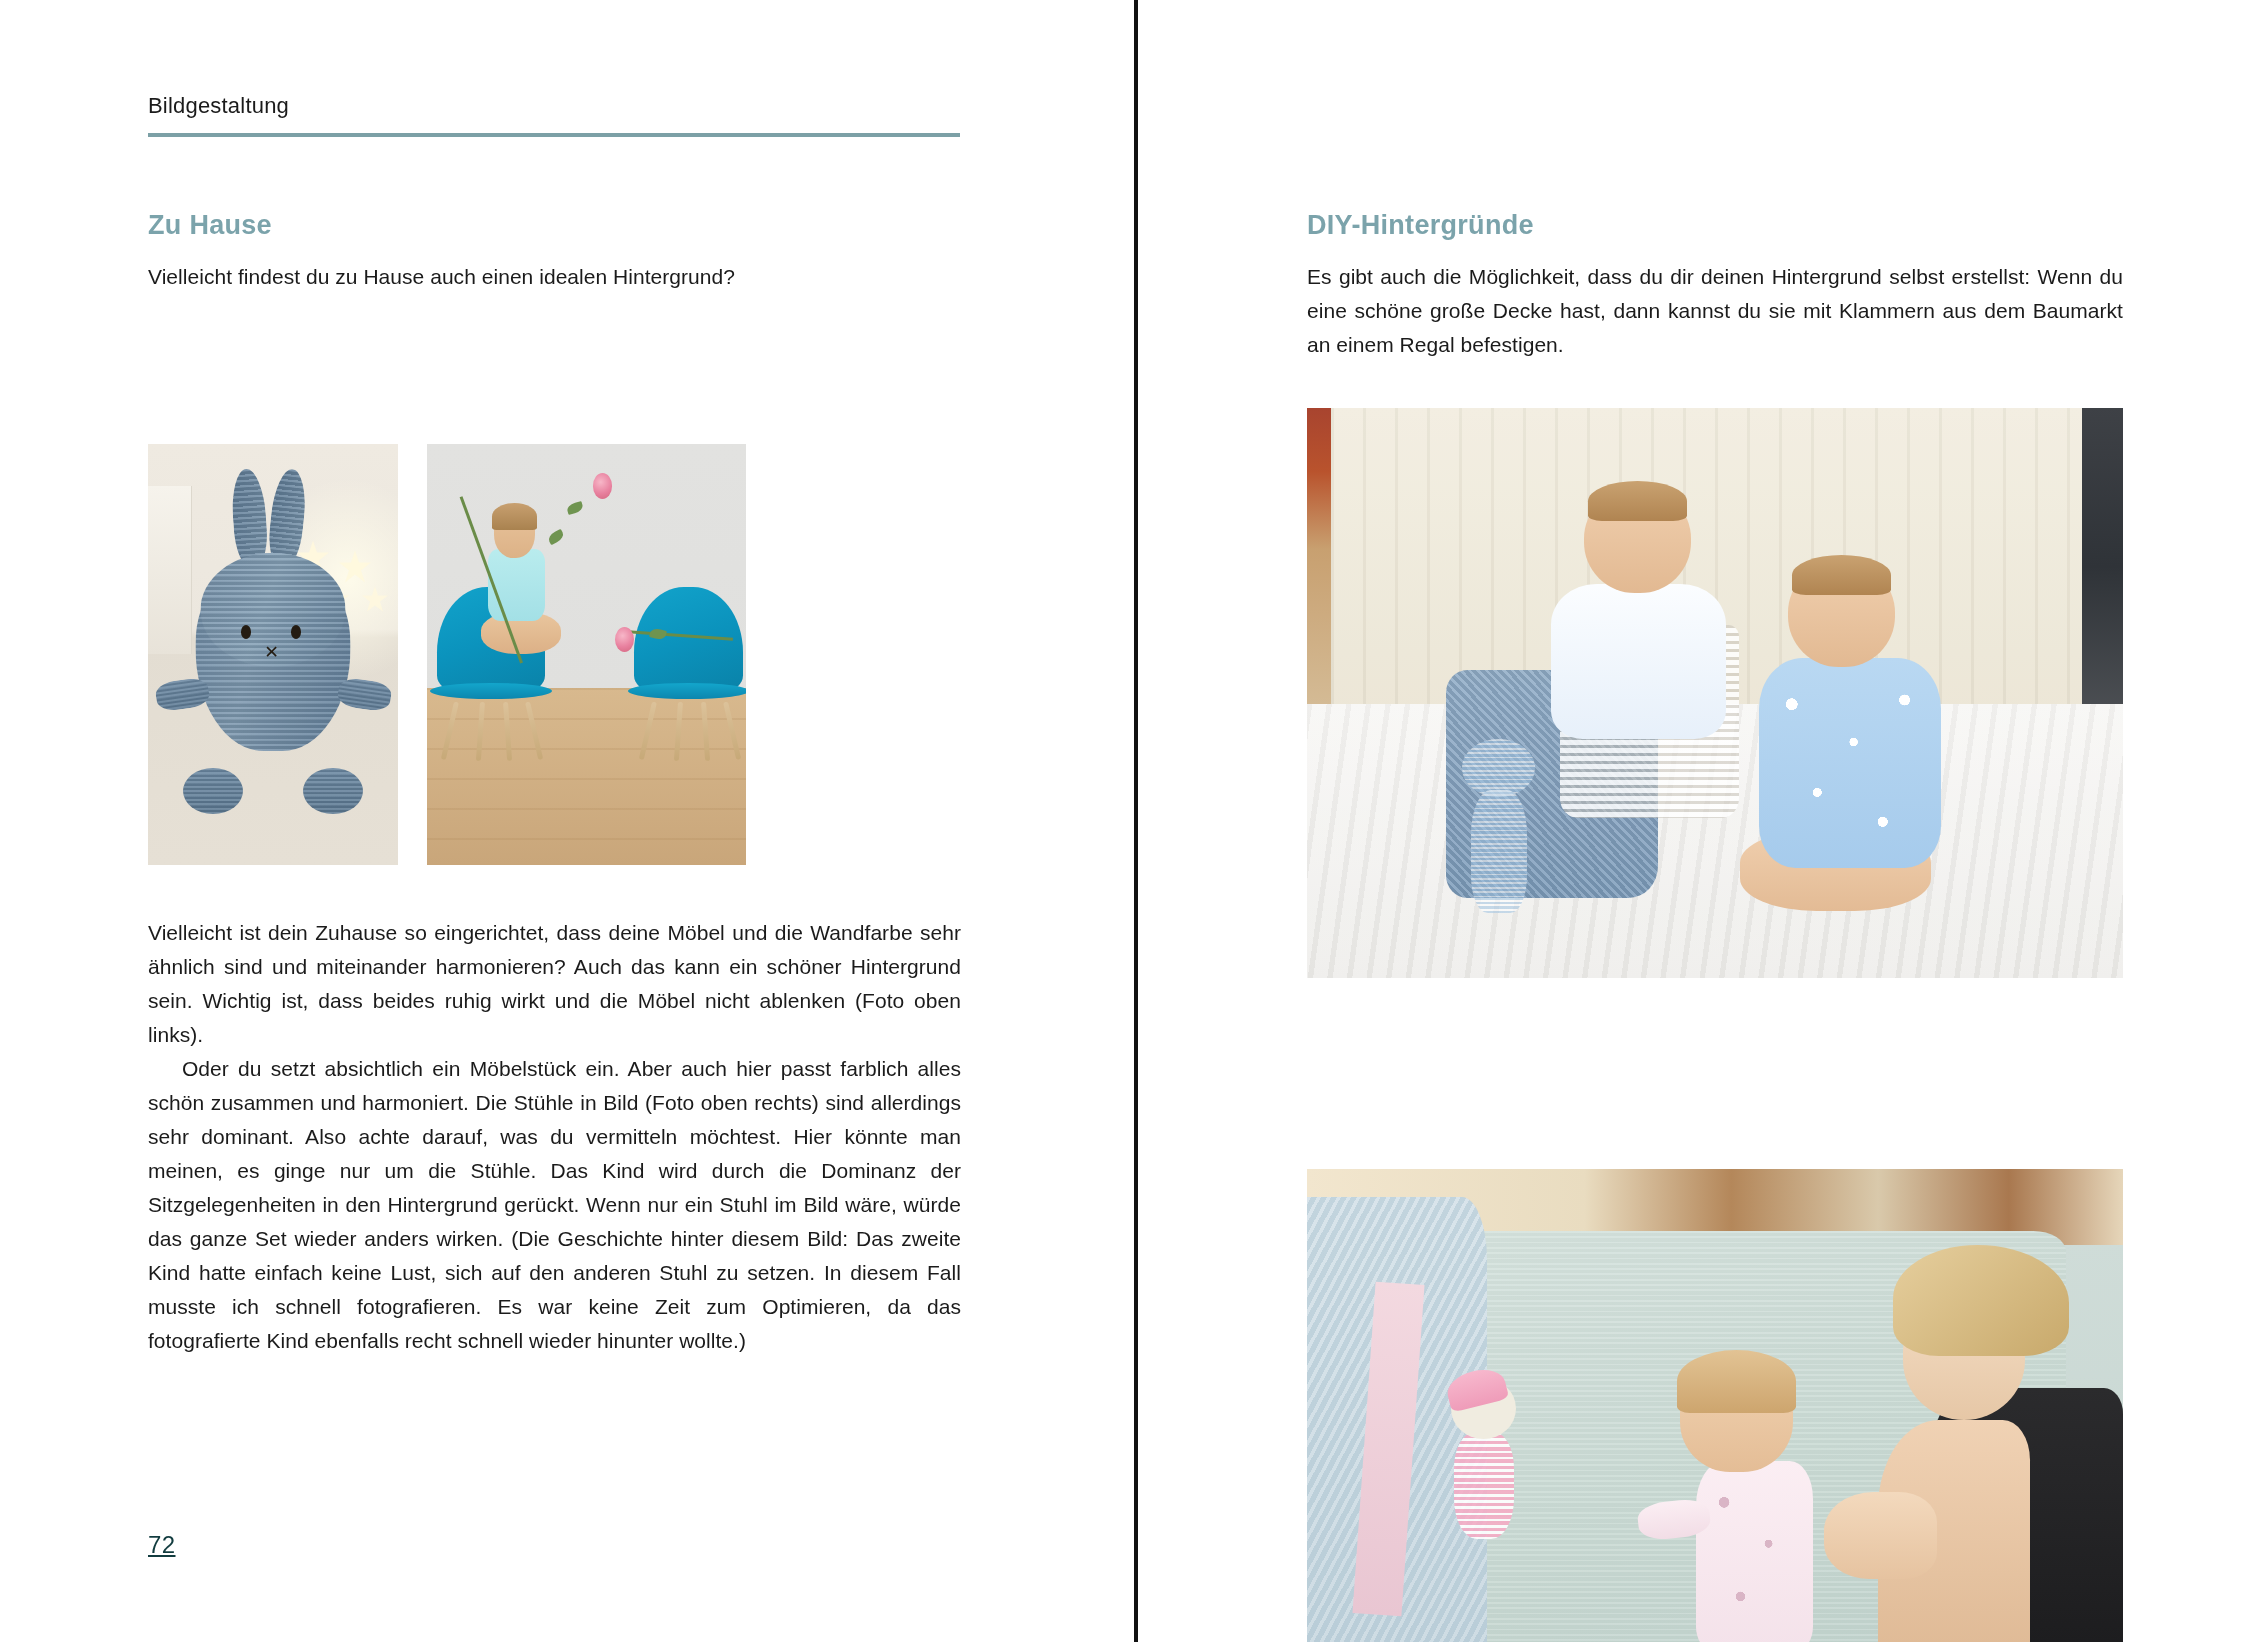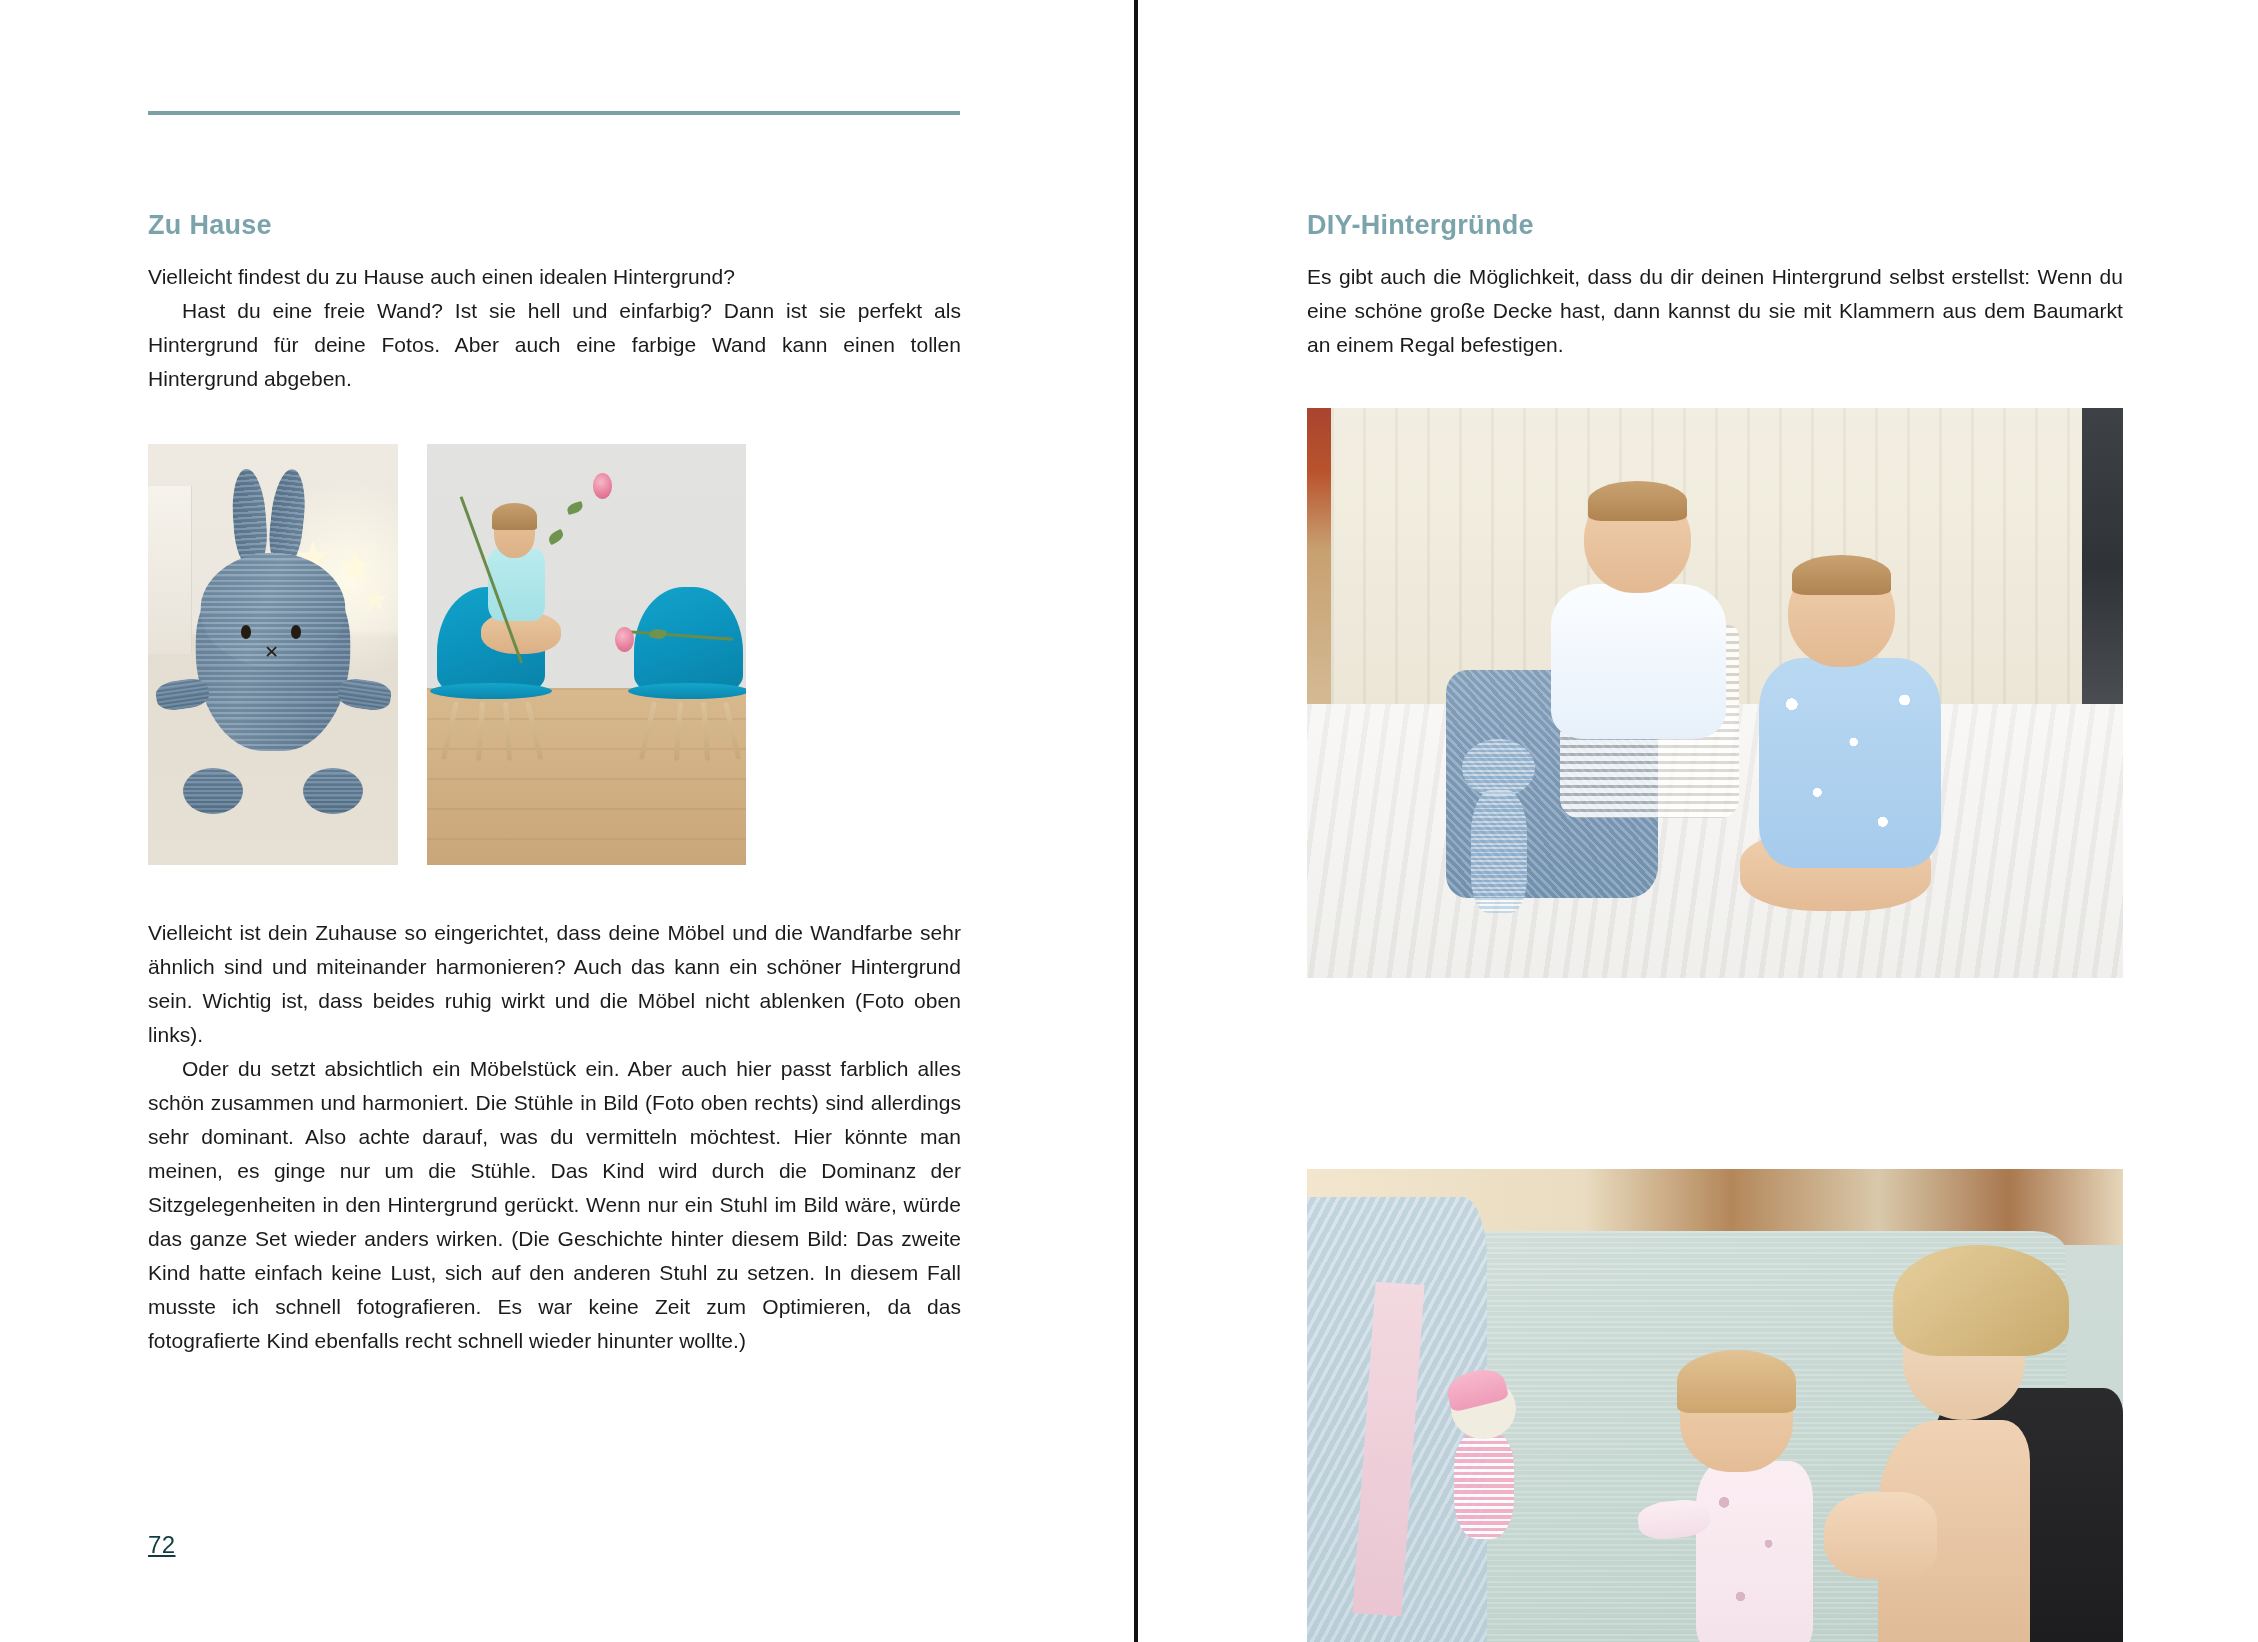--- a/index.html
+++ b/index.html
@@ -673,28 +673,28 @@
 </head>
 <body>
 
 <div class="spread">
 
   <div class="spine"></div>
 
   <div class="page page-left">
 
     <div class="runhead rh-left">
+      <div class="rh-text">Bildgestaltung</div>
       <div class="rh-rule"></div>
     </div>
 
     <div class="section-heading" style="left:148px; top:212px;">Zu Hause</div>
 
     <div class="body-block" style="left:148px; top:260px; width:813px;">
       <p>Vielleicht findest du zu Hause auch einen idealen Hintergrund?</p>
-      <p class="indent">Hast du eine freie Wand? Ist sie hell und einfarbig? Dann ist sie perfekt als Hintergrund für deine Fotos. Aber auch eine farbige Wand kann einen tollen Hintergrund abgeben.</p>
     </div>
 
     <div class="photo ph-bunny" style="left:148px; top:444px; width:250px; height:421px;">
       <div class="inner">
         <div class="bunny-wallbox"></div>
         <div class="bunny-stars">
           <svg viewBox="0 0 100 100" width="100%" height="100%" aria-hidden="true">
             <g fill="#fff8dd">
               <polygon points="20,8 24,20 36,20 26,28 30,40 20,32 10,40 14,28 4,20 16,20" opacity="0.95"></polygon>
               <polygon points="62,18 66,30 78,30 68,38 72,50 62,42 52,50 56,38 46,30 58,30" opacity="0.9"></polygon>

